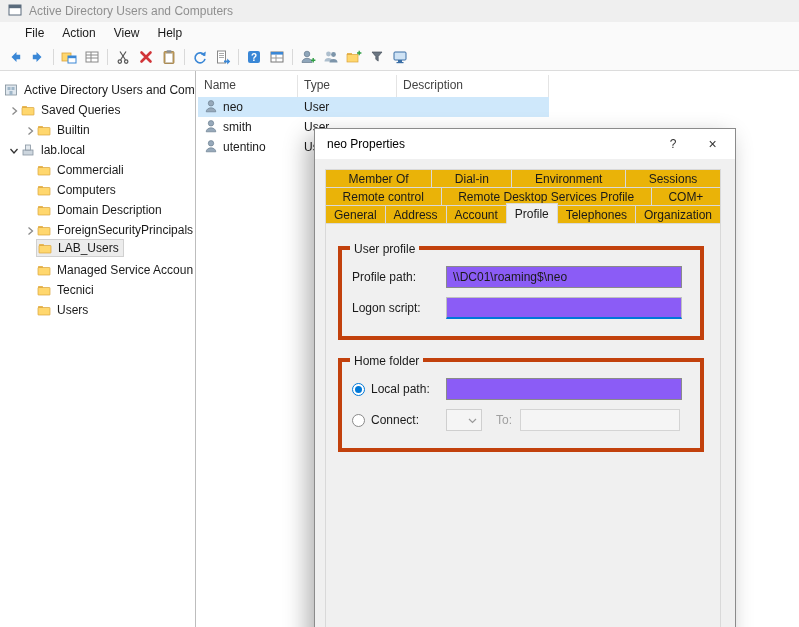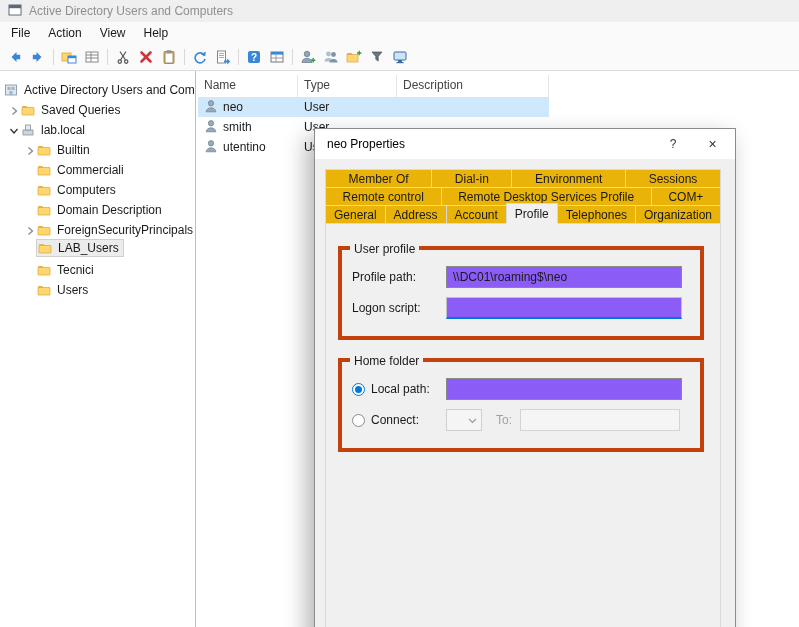--- a/index.html
+++ b/index.html
@@ -8,21 +8,21 @@
     font-family:"Liberation Sans", sans-serif;
     font-size:12px; color:#1a1a1a; background:#fff; position:relative;
   }
 
   
   .titlebar {
     height:22px; background:#efefef; display:flex; align-items:center;
     padding:0 8px; gap:7px; color:#8f8f8f;
   }
   .menubar {
-    height:22px; background:#fafafa; display:flex; align-items:center; padding-left:2px;
+    height:22px; background:#fafafa; display:flex; align-items:center; padding-left:16px;
   }
   .menu-item { padding:3px 9px; color:#1a1a1a; cursor:default; }
   .toolbar {
     height:27px; background:#fafafa; border-bottom:1px solid #dcdcdc;
     display:flex; align-items:center; padding-left:4px; gap:1px;
   }
   .tb-icon { width:22px; height:22px; display:flex; align-items:center; justify-content:center; }
   .tb-sep { width:1px; height:16px; background:#d9d9d9; margin:0 3px; flex:none; }
 
   
@@ -270,48 +270,48 @@
         </span>
       <span class="ticon">
           <svg width="14" height="14">
             <rect x="1" y="3" width="5" height="2.5" rx="0.5" fill="#e8b755"></rect>
             <rect x="1" y="4.5" width="12" height="7.5" rx="0.5" fill="#ffd76e" stroke="#d9a33c" stroke-width="0.7"></rect>
           </svg>
         </span>
       <span class="tlabel">Saved Queries</span>
     </div>
 
+    <div class="tree-item lvl2">
+      <span class="chev">
+          <svg width="12" height="12">
+            <path d="M4.5 2.5 L8.5 6 L4.5 9.5" fill="none" stroke="#8a8a8a" stroke-width="1.3"></path>
+          </svg>
+        </span>
+      <span class="ticon">
+          <svg width="14" height="14">
+            <rect x="1" y="3" width="5" height="2.5" rx="0.5" fill="#e8b755"></rect>
+            <rect x="1" y="4.5" width="12" height="7.5" rx="0.5" fill="#ffd76e" stroke="#d9a33c" stroke-width="0.7"></rect>
+          </svg>
+        </span>
+      <span class="tlabel">Builtin</span>
+    </div>
+
     <div class="tree-item lvl1">
       <span class="chev">
           <svg width="12" height="12">
             <path d="M2.5 4 L6 8 L9.5 4" fill="none" stroke="#333" stroke-width="1.3"></path>
           </svg>
         </span>
       <span class="ticon">
           <svg width="14" height="14">
             <rect x="2" y="7" width="10" height="5" fill="#cdd6de" stroke="#8795a1" stroke-width="0.8"></rect>
             <rect x="4.5" y="2" width="5" height="5" fill="#e3e9ee" stroke="#8795a1" stroke-width="0.8"></rect>
           </svg>
         </span>
       <span class="tlabel">lab.local</span>
-    </div>
-
-    <div class="tree-item lvl2">
-      <span class="chev">
-          <svg width="12" height="12">
-            <path d="M4.5 2.5 L8.5 6 L4.5 9.5" fill="none" stroke="#8a8a8a" stroke-width="1.3"></path>
-          </svg>
-        </span>
-      <span class="ticon">
-          <svg width="14" height="14">
-            <rect x="1" y="3" width="5" height="2.5" rx="0.5" fill="#e8b755"></rect>
-            <rect x="1" y="4.5" width="12" height="7.5" rx="0.5" fill="#ffd76e" stroke="#d9a33c" stroke-width="0.7"></rect>
-          </svg>
-        </span>
-      <span class="tlabel">Builtin</span>
     </div>
 
     <div class="tree-item lvl2">
       <span class="chev"></span>
       <span class="ticon">
           <svg width="14" height="14">
             <rect x="1" y="3" width="5" height="2.5" rx="0.5" fill="#e8b755"></rect>
             <rect x="1" y="4.5" width="12" height="7.5" rx="0.5" fill="#ffd76e" stroke="#d9a33c" stroke-width="0.7"></rect>
           </svg>
         </span>
@@ -361,20 +361,30 @@
         <span class="ticon">
             <svg width="14" height="14">
               <rect x="1" y="3" width="5" height="2.5" rx="0.5" fill="#e8b755"></rect>
               <rect x="1" y="4.5" width="12" height="7.5" rx="0.5" fill="#ffd76e" stroke="#d9a33c" stroke-width="0.7"></rect>
             </svg>
           </span>
         <span class="tlabel">LAB_Users</span>
       </span>
     </div>
 
+    <div class="tree-item lvl2">
+      <span class="chev"></span>
+      <span class="ticon">
+          <svg width="14" height="14">
+            <rect x="1" y="3" width="5" height="2.5" rx="0.5" fill="#e8b755"></rect>
+            <rect x="1" y="4.5" width="12" height="7.5" rx="0.5" fill="#ffd76e" stroke="#d9a33c" stroke-width="0.7"></rect>
+          </svg>
+        </span>
+      <span class="tlabel">Managed Service Accoun</span>
+    </div>
 
     <div class="tree-item lvl2">
       <span class="chev"></span>
       <span class="ticon">
           <svg width="14" height="14">
             <rect x="1" y="3" width="5" height="2.5" rx="0.5" fill="#e8b755"></rect>
             <rect x="1" y="4.5" width="12" height="7.5" rx="0.5" fill="#ffd76e" stroke="#d9a33c" stroke-width="0.7"></rect>
           </svg>
         </span>
       <span class="tlabel">Tecnici</span>

